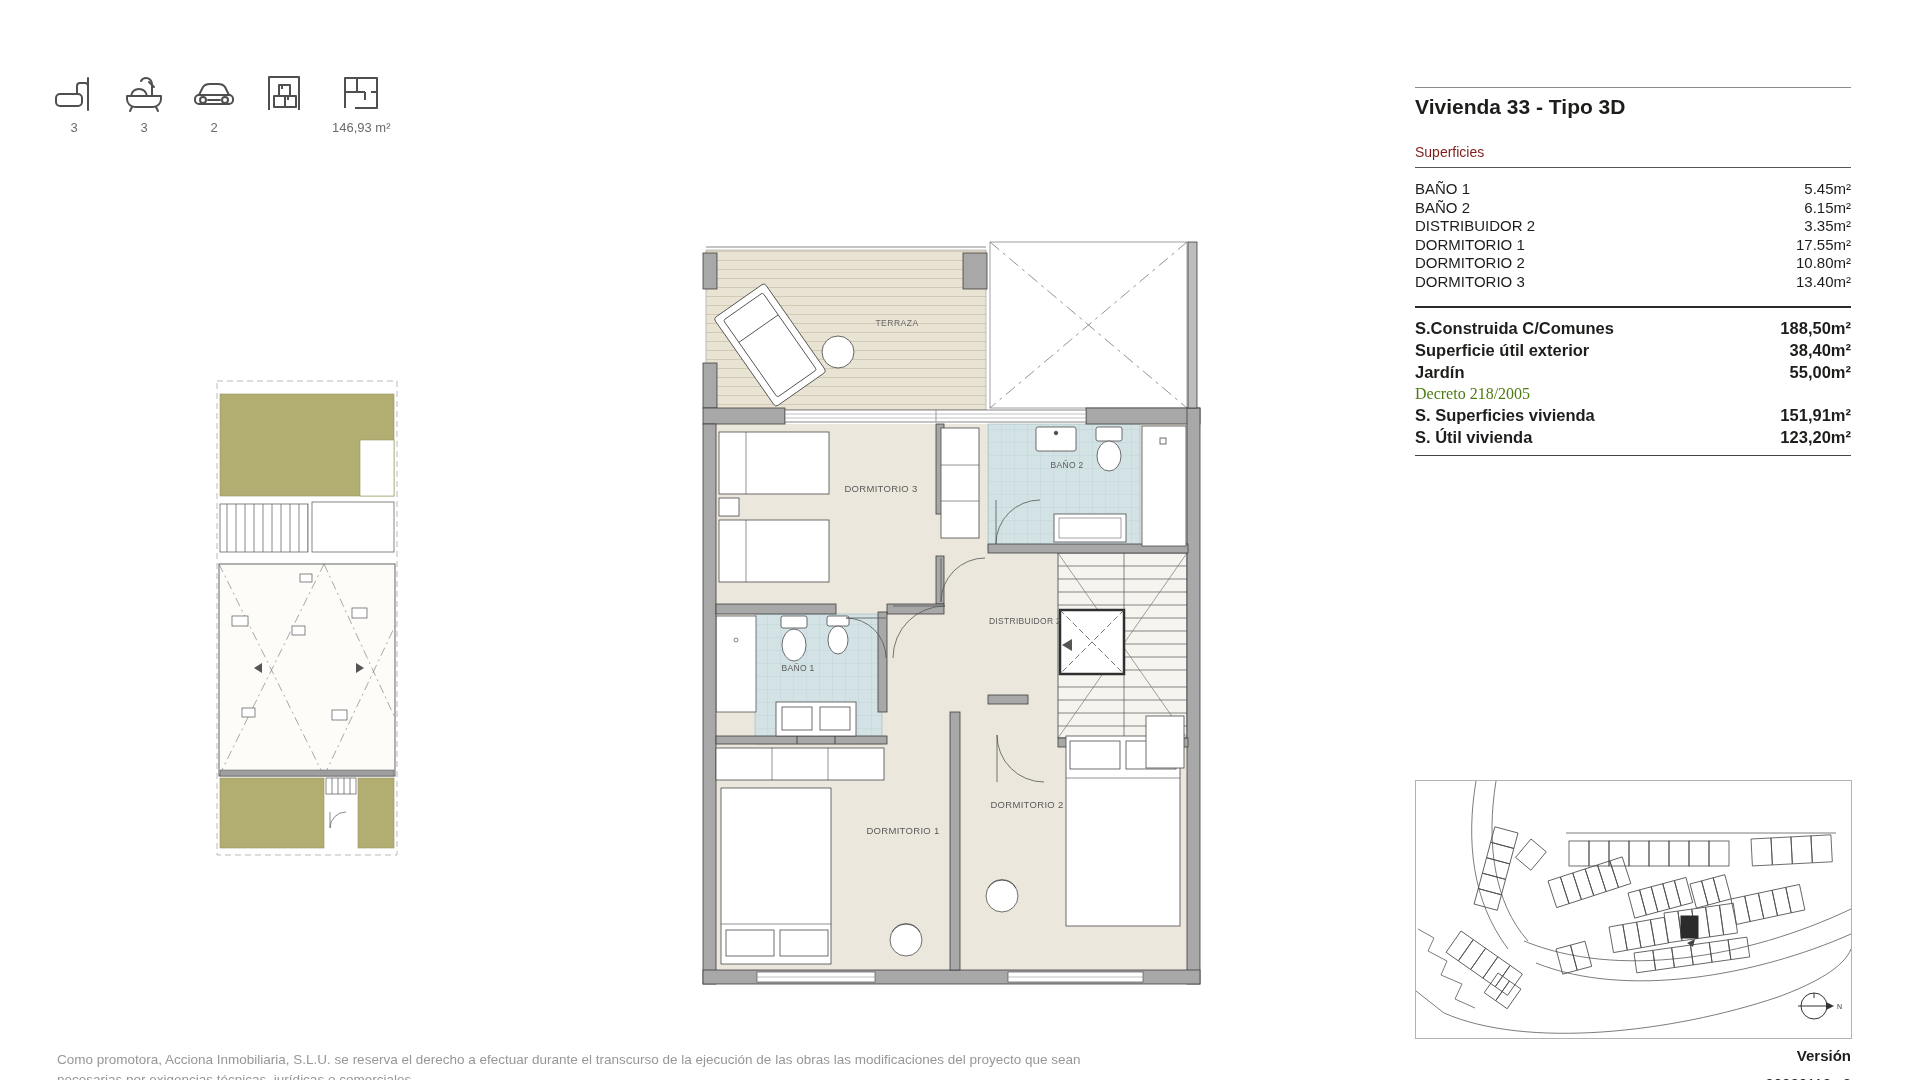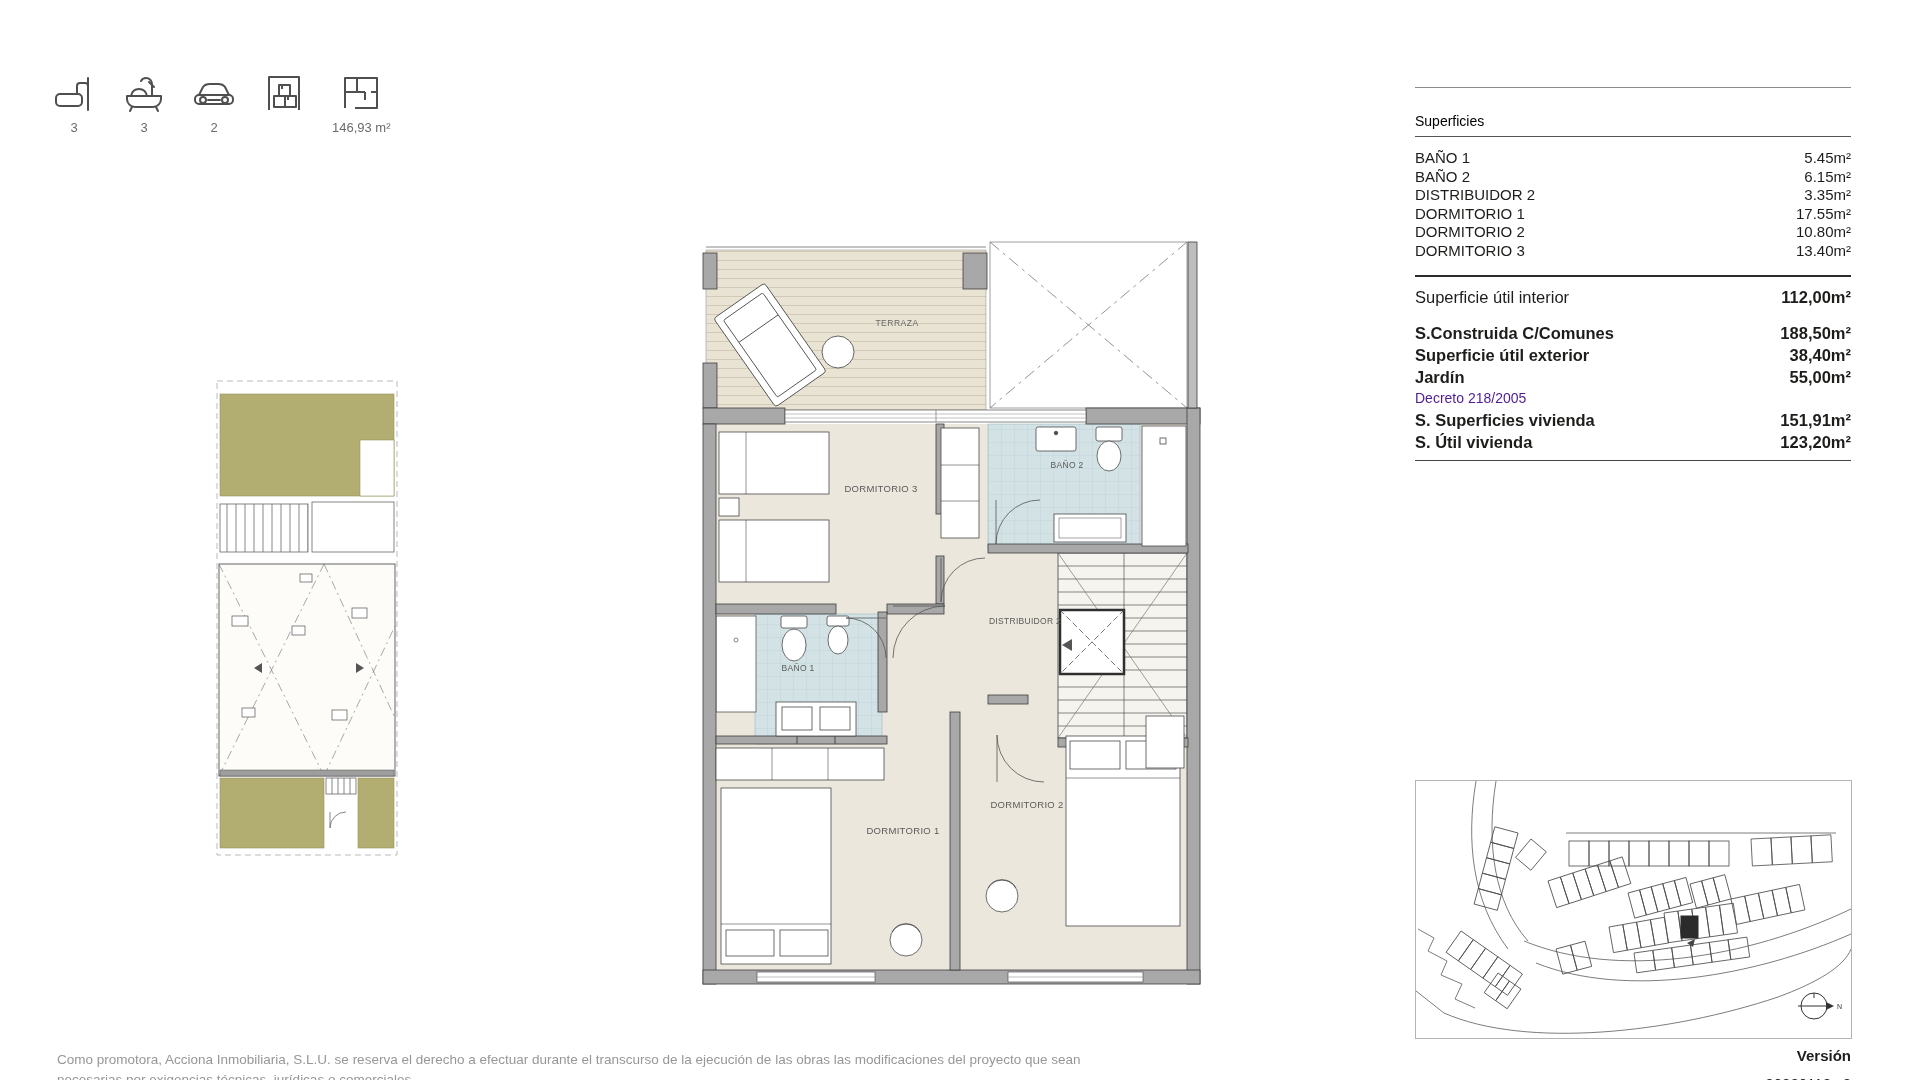--- a/index.html
+++ b/index.html
@@ -9,30 +9,30 @@
   .summary{position:absolute;left:52px;top:70px;display:flex;align-items:flex-start;}
   .sum-item{display:flex;flex-direction:column;align-items:center;margin-right:26px;}
   .sum-item svg{width:44px;height:46px;}
   .sum-val{font-size:13px;color:#6b6b6b;margin-top:4px;min-height:15px;white-space:nowrap;}
   
   .panel{position:absolute;left:1415px;top:0;width:436px;}
   .rule{height:1px;background:#8c8c8c;}
   .rule-top{margin-top:87px;}
   .title{font-size:29px;font-weight:bold;margin-top:26px;letter-spacing:-0.2px;}
   .subtitle{font-size:21px;font-weight:bold;margin-top:7px;}
-  .sec-title{font-size:14px;color:#000000;margin-top:25px;}
+  .sec-title{font-size:14px;color:#7f1d1d;margin-top:25px;}
   .rule-sec{margin-top:7px;background:#555;}
   .s-list{margin-top:12px;}
   .s-row{display:flex;justify-content:space-between;font-size:15px;line-height:18.6px;color:#1d1d1b;}
   .rule-thick{height:2px;background:#2b2b2b;margin-top:14px;}
   .t-list{margin-top:9px;}
   .t-row{display:flex;justify-content:space-between;font-size:16.5px;line-height:22px;font-weight:bold;}
   .t-first{font-weight:normal;margin-bottom:14px;}
   .t-first .t-val{font-weight:bold;}
-  .t-small{font-weight:normal;font-size:14px;line-height:21px;color:#4c1d95;}
+  .t-small{font-weight:normal;font-size:16px;line-height:21px;color:#4d7c0f;font-family:Liberation Serif, serif;}
   .rule-bottom{margin-top:7px;background:#444;height:1.5px;}
   
   .mini-plan{position:absolute;left:214px;top:378px;}
   .floorplan{position:absolute;left:700px;top:228px;}
   .siteplan{position:absolute;left:1415px;top:780px;border:1px solid #b3b3b3;background:#fff;}
   
   .disclaimer{position:absolute;left:57px;top:1050px;width:1060px;font-size:13.5px;
               line-height:20px;color:#979797;}
   .version{position:absolute;left:1415px;top:1042px;width:436px;text-align:right;
            font-size:15px;line-height:28px;}
@@ -88,20 +88,21 @@
       <path d="M18 8 v14 h-12"></path>
       <path d="M18 22 h8 M32 22 h6"></path>
       <path d="M26 22 v8"></path>
     </svg>
     <div class="sum-val">146,93 m²</div>
   </div>
 </div>
 
 <div class="panel">
   <div class="rule rule-top"></div>
+  <div class="subtitle">Vivienda 33 - Tipo 3D</div>
 
   <div class="sec-title">Superficies</div>
   <div class="rule rule-sec"></div>
 
   <div class="s-list">
     <div class="s-row">
       <span>BAÑO 1</span>
       <span>5.45m²</span>
     </div>
     <div class="s-row">
@@ -122,24 +123,20 @@
     </div>
     <div class="s-row">
       <span>DORMITORIO 3</span>
       <span>13.40m²</span>
     </div>
   </div>
 
   <div class="rule-thick"></div>
 
   <div class="t-list">
-    <div class="t-row t-first">
-      <span>Superficie útil interior</span>
-      <span class="t-val">112,00m²</span>
-    </div>
     <div class="t-row">
       <span>S.Construida C/Comunes</span>
       <span>188,50m²</span>
     </div>
     <div class="t-row">
       <span>Superficie útil exterior</span>
       <span>38,40m²</span>
     </div>
     <div class="t-row">
       <span>Jardín</span>

